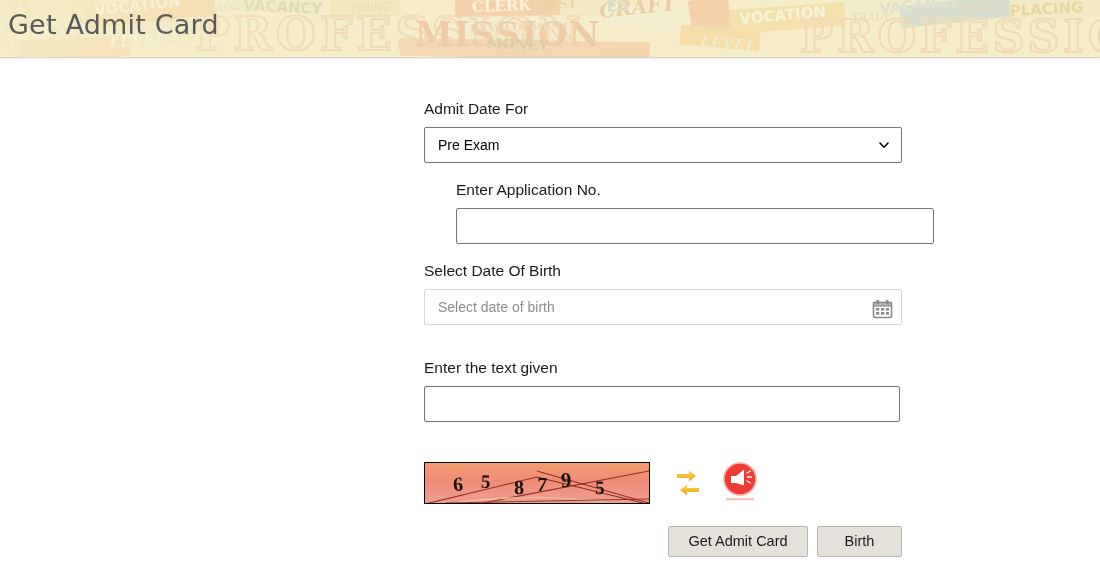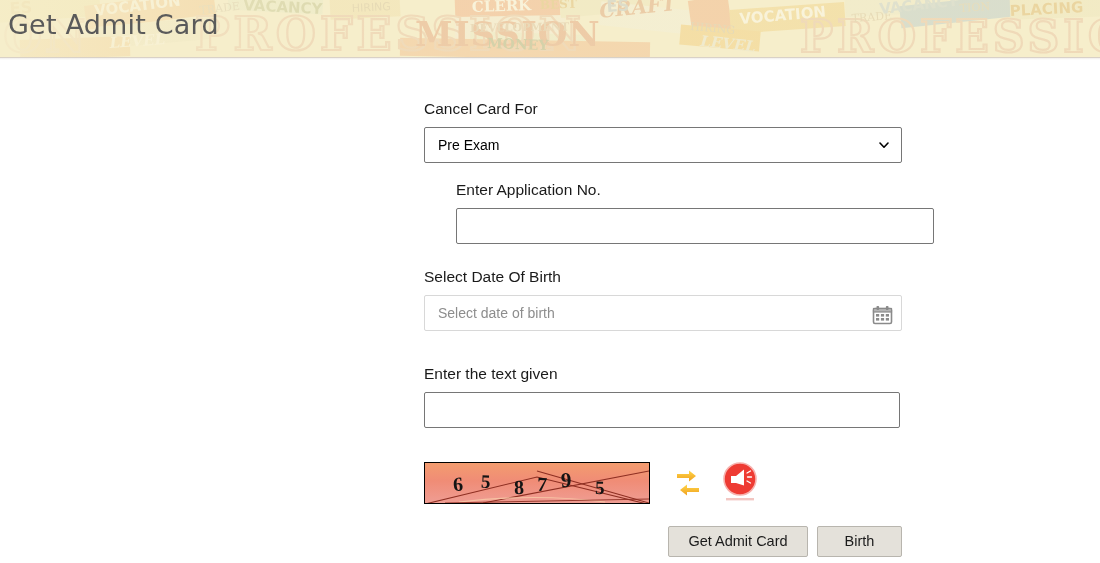--- a/index.html
+++ b/index.html
@@ -257,37 +257,37 @@
     </svg>
   </div>
   <div class="banner-fade"></div>
   <div class="banner-title">Get Admit Card</div>
 </div>
 <div class="banner-shadowline"></div>
 
 <div class="form">
 
   <div class="field">
-    <div class="label">Cancel Card For</div>
+    <div class="label">Admit Date For</div>
     <div class="sel-wrap">
       <select class="control">
         <option>Pre Exam</option>
       </select>
       <svg class="chev" viewBox="0 0 10 10">
         <path d="M1 3 L5 7.2 L9 3" stroke="#000" stroke-width="1.6" fill="none" stroke-linecap="round" stroke-linejoin="round"></path>
       </svg>
     </div>
   </div>
 
   <div class="field" style="margin-top:18px;margin-left:32px;">
     <div class="label">Enter Application No.</div>
     <input class="control" type="text" placeholder="" style="">
   </div>
 
-  <div class="field" style="margin-top:24px;">
+  <div class="field" style="margin-top:18px;">
     <div class="label">Select Date Of Birth</div>
     <div class="dob-wrap">
       <input class="control light" type="text" placeholder="Select date of birth" style="">
       <svg class="cal-icon" viewBox="0 0 21 20">
         <rect x="1.5" y="3.5" width="18" height="15" rx="1.5" fill="#ffffff" stroke="#8a8a8a" stroke-width="1.6"></rect>
         <rect x="1.5" y="3.5" width="18" height="3.5" fill="#b5b5b5" stroke="#8a8a8a" stroke-width="1.2"></rect>
         <rect x="4.5" y="1" width="2.6" height="4" rx="0.8" fill="#8a8a8a"></rect>
         <rect x="13.9" y="1" width="2.6" height="4" rx="0.8" fill="#8a8a8a"></rect>
         <g fill="#8a8a8a">
           <rect x="4" y="9" width="3.2" height="2.6"></rect>

